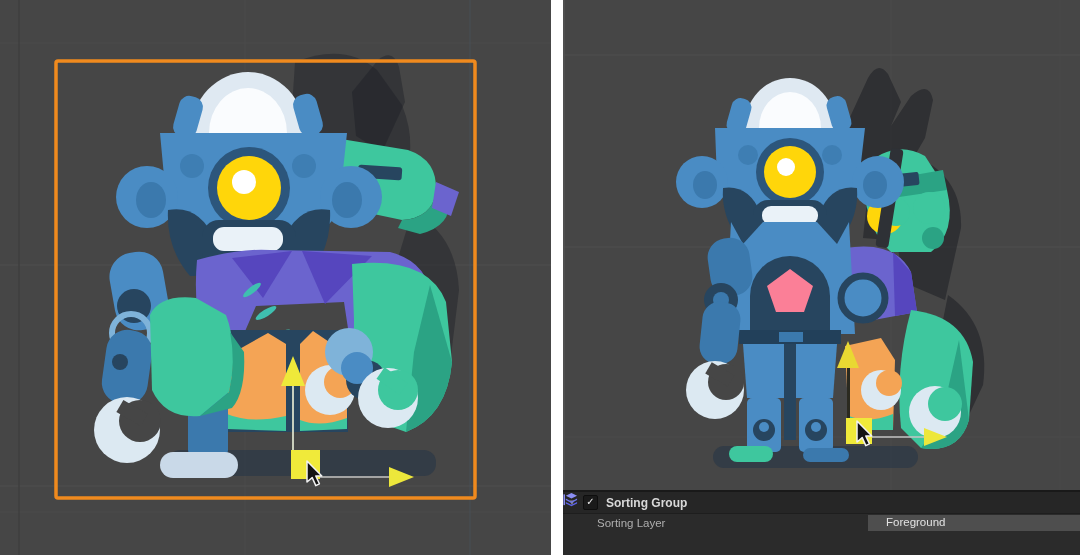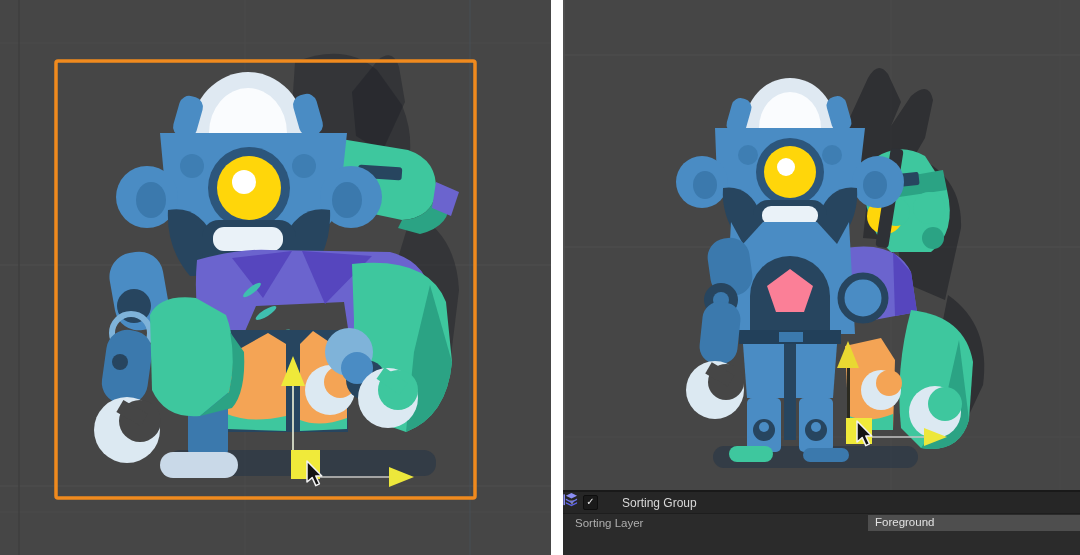--- a/index.html
+++ b/index.html
@@ -12,26 +12,26 @@
   .scene svg{position:absolute;left:0;top:0;}
 
   
   .inspector{position:absolute;left:0;right:0;top:490px;bottom:0;
              background:#2b2b2b;border-top:2px solid #191919;}
   .insp-header{height:22px;background:#262626;border-bottom:1px solid #1e1e1e;
                display:flex;align-items:center;gap:5px;padding-left:5px;box-sizing:border-box;}
   .foldout{color:#8d8d8d;font-size:8px;width:10px;}
   .checkbox{width:13px;height:13px;background:#1a1a1a;border:1px solid #0e0e0e;border-radius:2px;
             color:#ececec;font-size:10px;line-height:12px;text-align:center;}
-  .comp-title{color:#d9d9d9;font-weight:normal;font-size:12px;margin-left:19px;}
+  .comp-title{color:#d9d9d9;font-weight:bold;font-size:12px;margin-left:3px;}
   .insp-row{position:relative;height:20px;}
   .insp-row:first-of-type{margin-top:1px;}
-  .row-label{position:absolute;left:12px;top:3px;color:#aeaeae;font-size:11.5px;}
+  .row-label{position:absolute;left:34px;top:3px;color:#aeaeae;font-size:11.5px;}
   .field{position:absolute;left:305px;right:0;top:1px;height:16px;box-sizing:border-box;
-         font-size:11.5px;color:#e2e2e2;padding:1px 0 0 7px;}
+         font-size:11.5px;color:#e2e2e2;padding:1px 0 0 18px;}
   .field.dropdown{background:#4e4e4e;}
   .field.number{background:#232323;color:#d5d5d5;}
 </style>
 </head>
 <body>
 
 <div class="stage">
 
   <div class="scene left">
     <svg width="551" height="555" viewBox="0 0 551 555">

